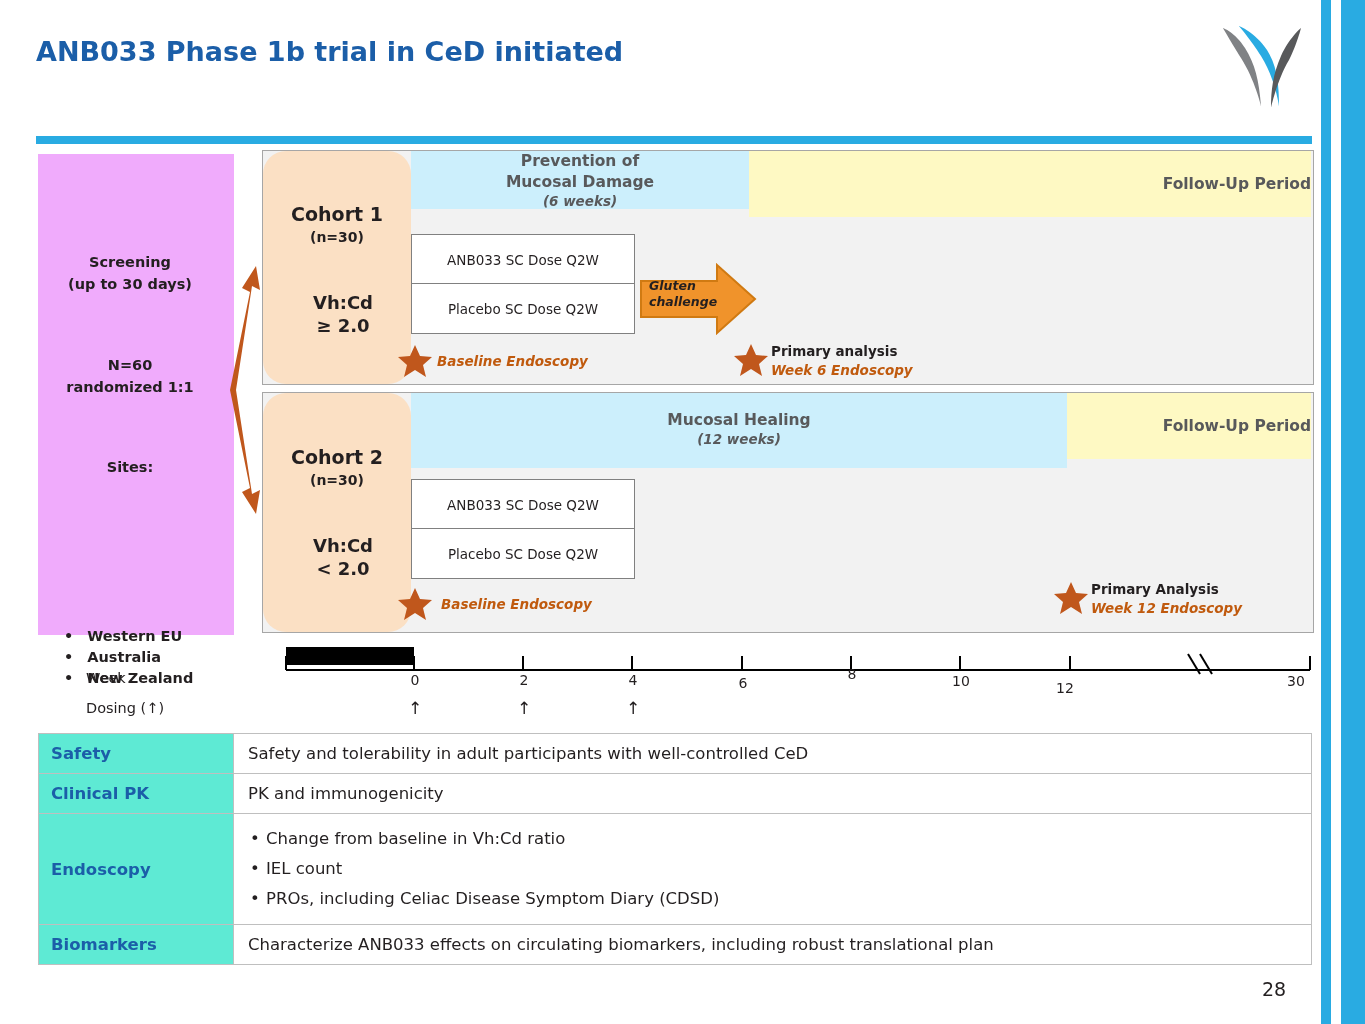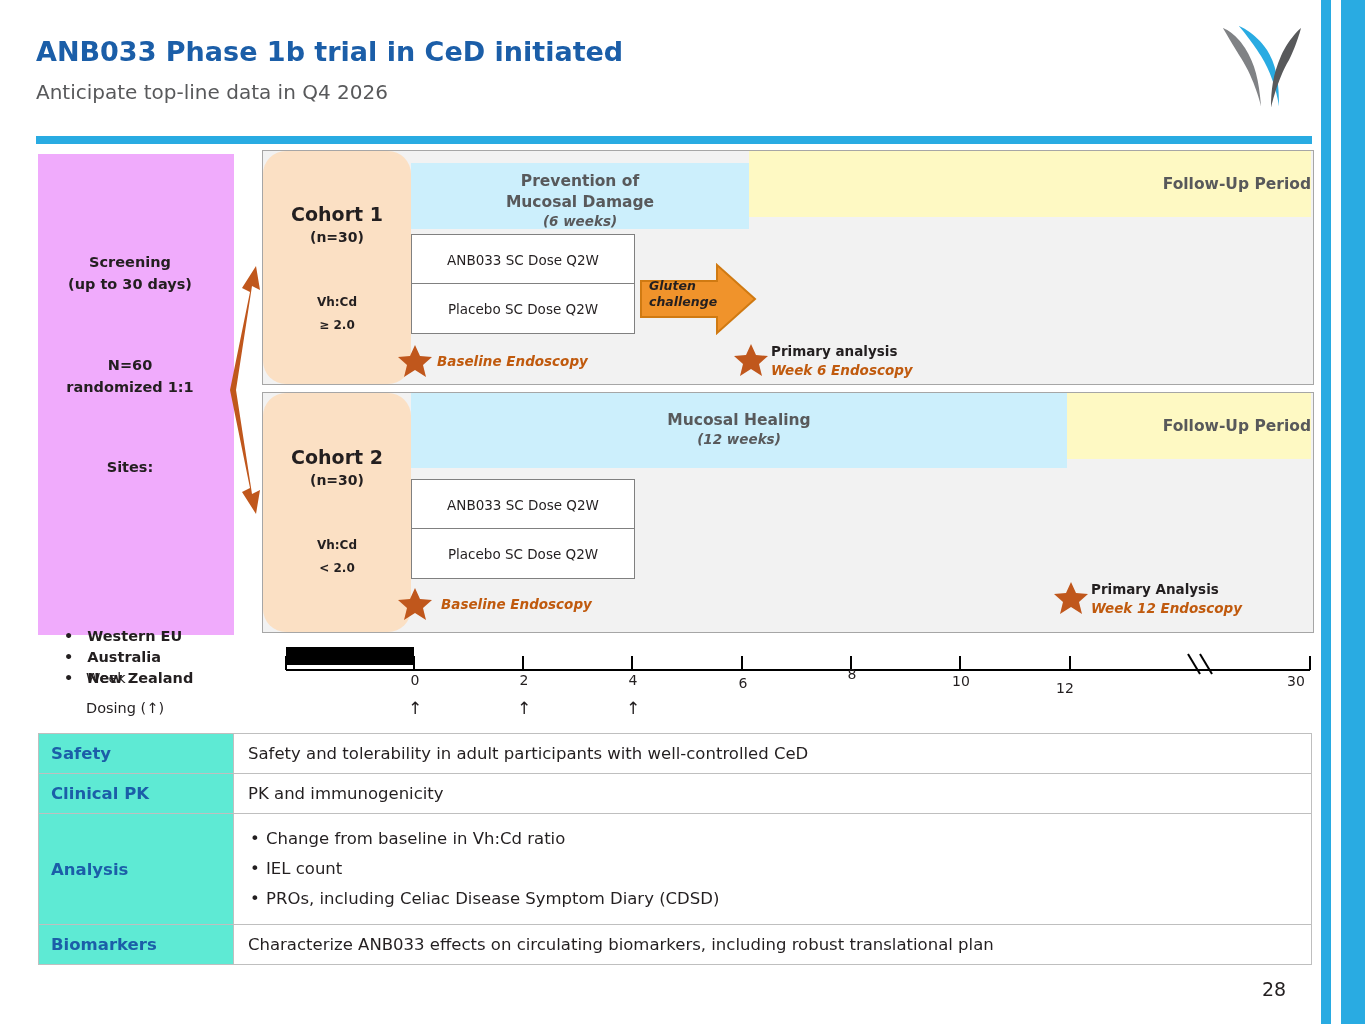--- a/index.html
+++ b/index.html
@@ -29,21 +29,21 @@
   .dblarrow{position:absolute;left:222px;top:262px;width:40px;height:260px;}
 
   
   .panel{position:absolute;border:1px solid #a6a6a6;background:#f2f2f2;}
   .panel1{left:262px;top:150px;width:1050px;height:233px;}
   .panel2{left:262px;top:392px;width:1050px;height:239px;}
 
   .cohortbox{position:absolute;left:0;top:0;width:148px;height:100%;background:#fbe0c4;border-radius:23px;}
   .cohort-name{position:absolute;left:0;width:148px;text-align:center;font-size:19px;font-weight:bold;color:#231f20;}
   .cohort-n{position:absolute;left:0;width:148px;text-align:center;font-size:14px;font-weight:bold;color:#231f20;}
-  .cohort-vh{position:absolute;left:0;width:148px;text-align:center;font-size:12px;font-weight:bold;color:#231f20;line-height:23px;}
+  .cohort-vh{position:absolute;left:6px;width:148px;text-align:center;font-size:18px;font-weight:bold;color:#231f20;line-height:23px;}
 
   .phase-band{position:absolute;background:#cceffc;color:#58595b;font-weight:bold;text-align:center;}
   .phase-band .t1{font-size:15.5px;line-height:21px;}
   .phase-band .t2{font-size:13.5px;font-style:italic;}
   .follow-band{position:absolute;background:#fef9c3;color:#58595b;font-weight:bold;text-align:right;font-size:15.5px;}
 
   .armbox{position:absolute;background:#ffffff;border:1px solid #808080;font-size:13.5px;color:#231f20;display:flex;align-items:center;justify-content:center;}
 
   .starlabel{position:absolute;font-size:13.5px;font-weight:bold;font-style:italic;color:#c05a0e;white-space:nowrap;}
   .starlabel2{position:absolute;font-size:13.5px;font-weight:bold;color:#231f20;white-space:nowrap;}
@@ -66,21 +66,20 @@
 </head>
 <body>
 
 <div class="slide">
 
   <div class="edge-blue"></div>
   <div class="edge-white"></div>
   <div class="edge-blue2"></div>
 
   <div class="title">ANB033 Phase 1b trial in CeD initiated</div>
-  <div class="subtitle">Anticipate top-line data in Q4 2026</div>
   <div class="rule"></div>
 
   <svg class="logo" viewBox="0 0 94 90">
     <path d="M8 6 C8 6 20 10 30 26 C40 42 44 58 46 84 C46 84 40 58 26 36 C16 20 8 6 8 6 Z" fill="#808285"></path>
     <path d="M24 4 C24 4 40 10 52 28 C62 44 64 62 64 84 C64 84 60 56 46 34 C36 18 24 4 24 4 Z" fill="#29abe2"></path>
     <path d="M86 6 C86 6 74 16 66 34 C58 52 56 68 56 86 C56 86 62 58 74 38 C82 22 86 6 86 6 Z" fill="#58595b"></path>
   </svg>
 
   <div class="screening">
     <div class="ln" style="top:100px;">Screening</div>
@@ -102,21 +101,21 @@
   <div class="panel panel1">
     <div class="cohortbox">
       <div class="cohort-name" style="top:52px;">Cohort 1</div>
       <div class="cohort-n" style="top:78px;">(n=30)</div>
       <div class="cohort-vh" style="top:140px;">
         <span>Vh:Cd</span><br>
         <span>≥ 2.0</span>
       </div>
     </div>
 
-    <div class="phase-band" style="left:148px;top:12px;width:338px;height:58px;padding-top:8px;">
+    <div class="phase-band" style="left:148px;top:0;width:338px;height:58px;">
       <div class="t1">Prevention of</div>
       <div class="t1">Mucosal Damage</div>
       <div class="t2">(6 weeks)</div>
     </div>
     <div class="follow-band" style="left:486px;top:0;width:562px;height:66px;line-height:66px;">Follow-Up Period</div>
 
     <div class="armbox" style="left:148px;top:83px;width:222px;height:49px;">ANB033 SC Dose Q2W</div>
     <div class="armbox" style="left:148px;top:132px;width:222px;height:49px;">Placebo SC Dose Q2W</div>
 
     <svg style="position:absolute;left:376px;top:112px;width:118px;height:72px;" viewBox="0 0 118 72">
@@ -206,21 +205,21 @@
     <tbody>
         <tr>
       <td class="k">Safety</td>
       <td class="v">Safety and tolerability in adult participants with well-controlled CeD</td>
     </tr>
     <tr>
       <td class="k">Clinical PK</td>
       <td class="v">PK and immunogenicity</td>
     </tr>
     <tr>
-      <td class="k">Analysis</td>
+      <td class="k">Endoscopy</td>
       <td class="v">
         <ul>
           <li>Change from baseline in Vh:Cd ratio</li>
           <li>IEL count</li>
           <li>PROs, including Celiac Disease Symptom Diary (CDSD)</li>
         </ul>
       </td>
     </tr>
     <tr>
       <td class="k">Biomarkers</td>

